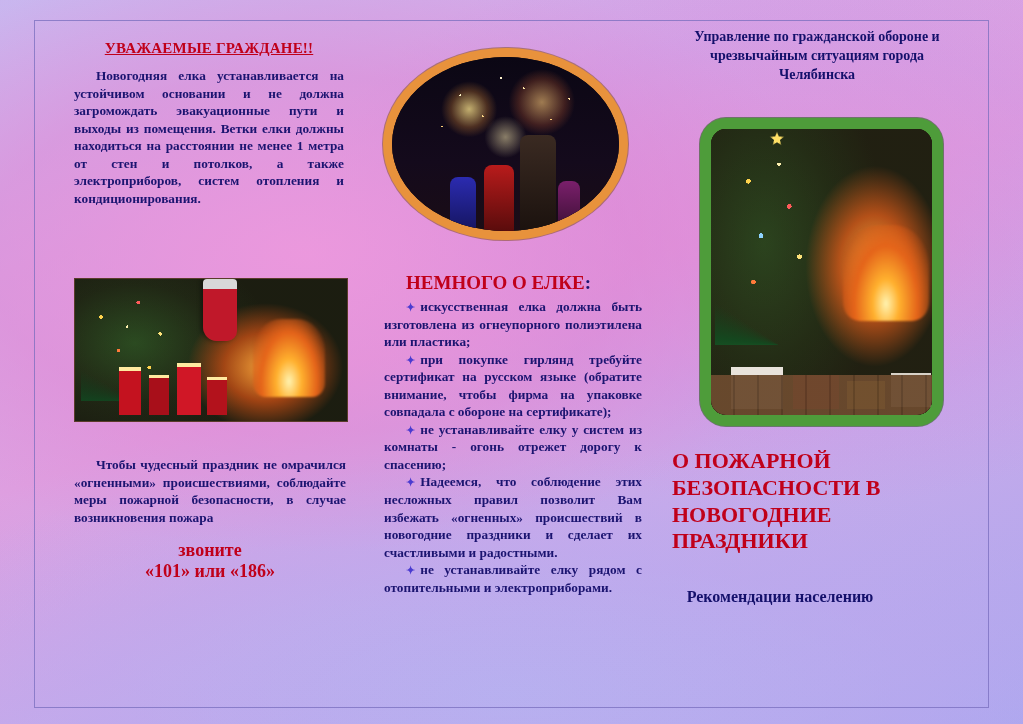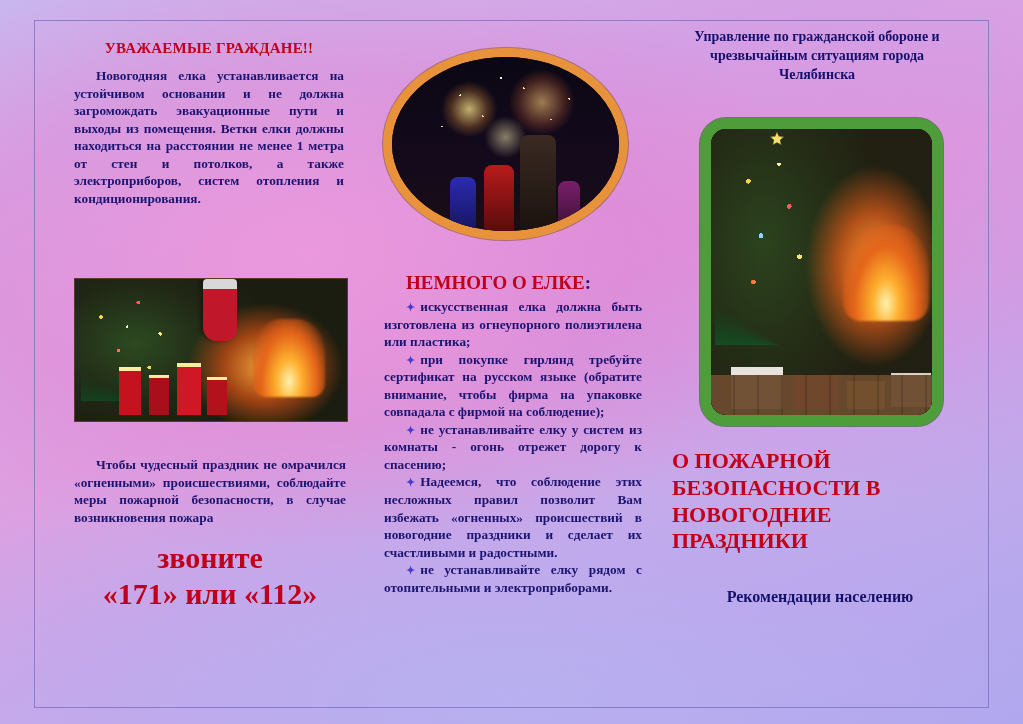--- a/index.html
+++ b/index.html
@@ -42,20 +42,21 @@
     left: 74px;
     top: 40px;
     width: 270px;
   }
   .heading-red {
     color: #c0001a;
     font-weight: bold;
     font-size: 15px;
     text-align: center;
     letter-spacing: 0.2px;
+    text-decoration: underline;
   }
   .para {
     color: #1b1470;
     font-weight: bold;
     font-size: 13.3px;
     line-height: 1.32;
     text-align: justify;
     text-indent: 22px;
     margin-top: 10px;
   }
@@ -112,21 +113,21 @@
 
   .left-bottom {
     position: absolute;
     left: 74px;
     top: 448px;
     width: 272px;
   }
   .call-big {
     color: #c0001a;
     font-weight: bold;
-    font-size: 30px;
+    font-size: 18px;
     text-align: center;
     line-height: 1.18;
     margin-top: 14px;
   }
 
   
   .oval-photo {
     position: absolute;
     left: 383px;
     top: 48px;
@@ -274,21 +275,21 @@
     left: 672px;
     top: 448px;
     width: 296px;
     color: #c0001a;
     font-weight: bold;
     font-size: 22px;
     line-height: 1.22;
   }
   .subtitle-blue {
     position: absolute;
-    left: 672px;
+    left: 632px;
     top: 588px;
     width: 296px;
     color: #14106b;
     font-weight: bold;
     font-size: 16px;
     text-align: center;
   }
 </style>
 </head>
 <body>
@@ -305,37 +306,37 @@
     <div class="bg"></div>
     <div class="tree"></div>
     <div class="stocking"></div>
     <div class="fire"></div>
     <div class="candles"></div>
   </div>
 
   <div class="left-bottom">
     <div class="para" style="margin-top:8px">Чтобы чудесный праздник не омрачился «огненными» происшествиями, соблюдайте меры пожарной безопасности, в случае возникновения пожара</div>
     <div class="call-big">звоните</div>
-    <div class="call-big" style="margin-top:0">«171» или «112»</div>
+    <div class="call-big" style="margin-top:0">«101» или «186»</div>
   </div>
 
   <div class="oval-photo">
     <div class="sky"></div>
     <div class="sparks"></div>
     <div class="fig fig1"></div>
     <div class="fig fig2"></div>
     <div class="fig fig3"></div>
     <div class="fig fig4"></div>
   </div>
 
   <div class="col-mid">
     <div class="mid-head"><span>НЕМНОГО О ЕЛКЕ</span><span class="tail">:</span></div>
     <ul class="bullets">
       <li><span class="bul">✦</span><span>искусственная елка должна быть изготовлена из огнеупорного полиэтилена или пластика;</span></li>
-      <li><span class="bul">✦</span><span>при покупке гирлянд требуйте сертификат на русском языке (обратите внимание, чтобы фирма на упаковке совпадала с фирмой на соблюдение);</span></li>
+      <li><span class="bul">✦</span><span>при покупке гирлянд требуйте сертификат на русском языке (обратите внимание, чтобы фирма на упаковке совпадала с обороне на сертификате);</span></li>
       <li><span class="bul">✦</span><span>не устанавливайте елку у систем из комнаты - огонь отрежет дорогу к спасению;</span></li>
       <li><span class="bul">✦</span><span>Надеемся, что соблюдение этих несложных правил позволит Вам избежать «огненных» происшествий в новогодние праздники и сделает их счастливыми и радостными.</span></li>
       <li><span class="bul">✦</span><span>не устанавливайте елку рядом с отопительными и электроприборами.</span></li>
     </ul>
   </div>
 
   <div class="col-right">
     <div class="org-title">Управление по гражданской обороне и чрезвычайным ситуациям города Челябинска</div>
   </div>
 

